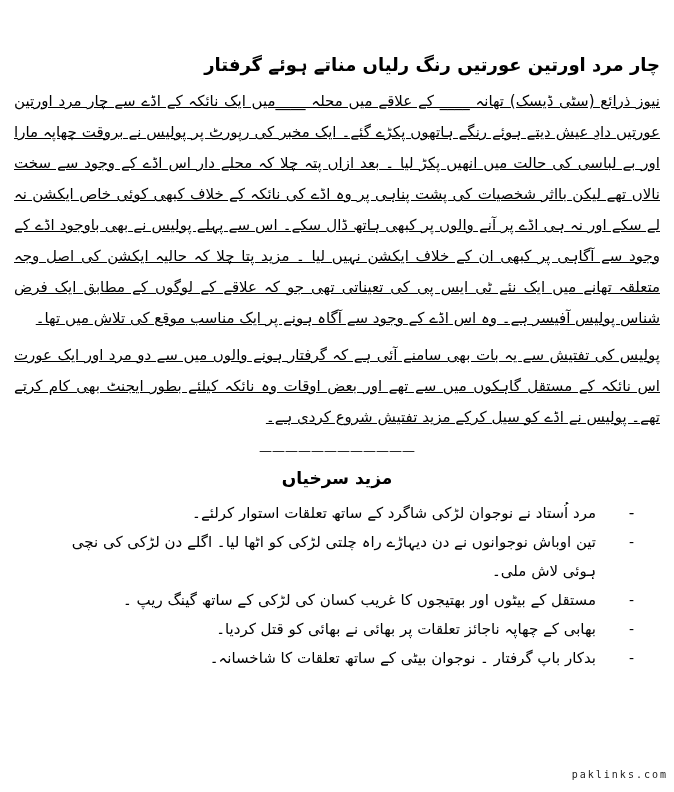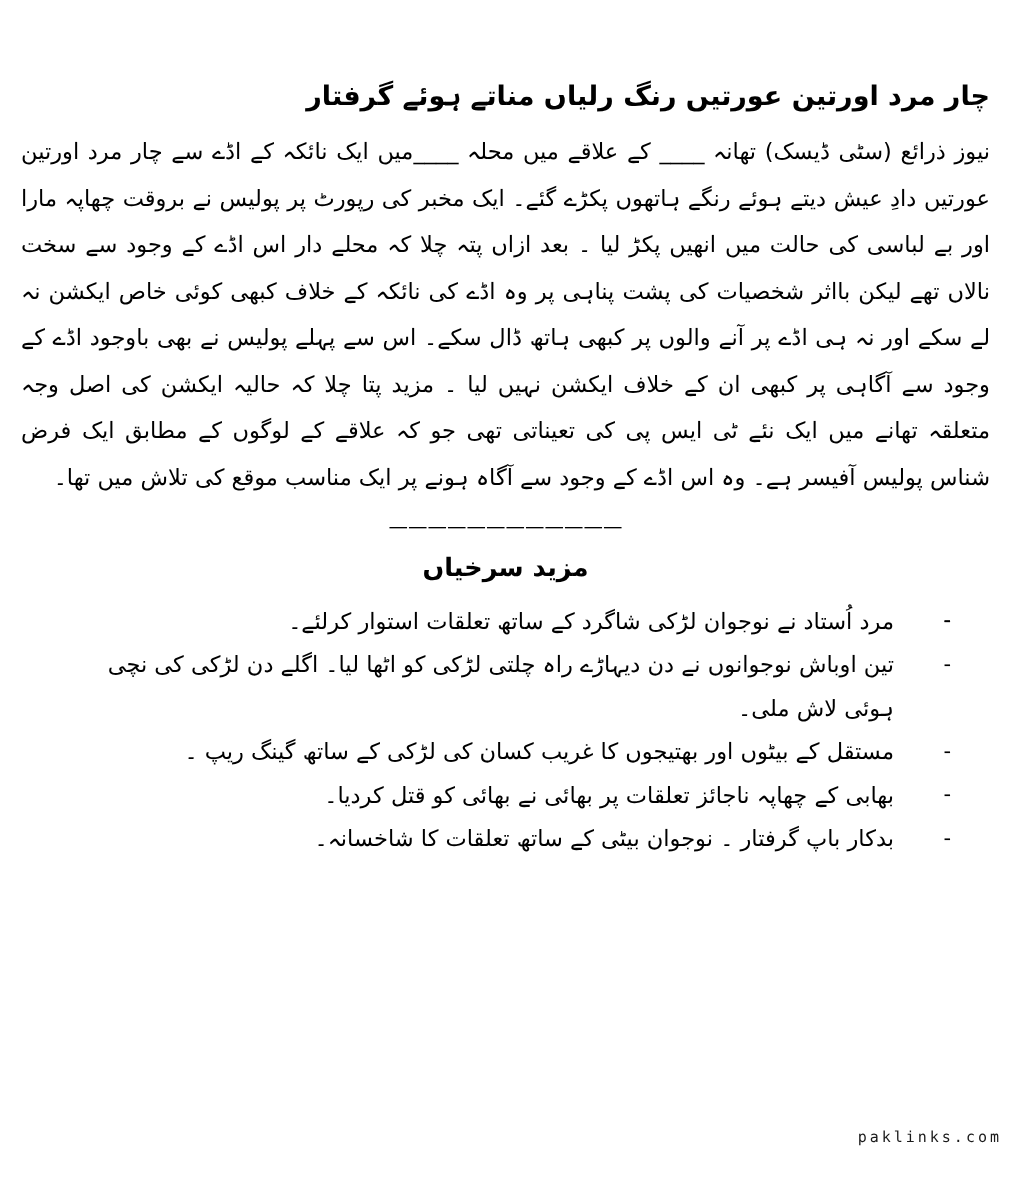--- a/index.html
+++ b/index.html
@@ -25,20 +25,21 @@
     font-size: 18px;
     line-height: 30px;
   }
   .body-paragraph {
     direction: rtl;
     unicode-bidi: embed;
     text-align: justify;
     font-size: 15px;
     line-height: 31px;
     margin: 6px 0 0 0;
+    text-decoration: underline;
   }
   .separator-line {
     text-align: center;
     font-size: 13px;
     letter-spacing: 0px;
     line-height: 20px;
     margin: 8px 0 0 0;
     white-space: nowrap;
   }
   .headlines-heading {
@@ -65,37 +66,38 @@
   .headline-dash {
     position: absolute;
     right: 26px;
     top: 0;
     font-size: 14px;
     line-height: 29px;
   }
   .watermark {
     position: absolute;
     right: 6px;
-    bottom: 20px;
+    bottom: 4px;
     font-family: "DejaVu Sans Mono", monospace;
     font-size: 10px;
     letter-spacing: 2px;
     color: #1a1a1a;
   }
 </style>
 </head>
 <body>
 
 <div class="page">
   <div class="content">
 
     <div class="article-title">چار مرد اورتین عورتیں رنگ رلیاں مناتے ہوئے گرفتار</div>
 
     <div class="body-paragraph">نیوز ذرائع (سٹی ڈیسک)  تھانہ ____ کے علاقے میں محلہ ____میں ایک نائکہ کے اڈے سے چار مرد  اورتین عورتیں  دادِ عیش دیتے ہوئے رنگے ہاتھوں پکڑے گئے۔  ایک مخبر کی رپورٹ پر پولیس نے بروقت چھاپہ مارا اور بے لباسی کی حالت میں انھیں پکڑ لیا ۔ بعد ازاں پتہ چلا کہ محلے دار اس اڈے کے وجود سے سخت نالاں تھے لیکن بااثر شخصیات کی پشت پناہی پر وہ اڈے کی نائکہ کے خلاف کبھی کوئی خاص ایکشن نہ لے سکے اور نہ ہی اڈے پر آنے والوں پر کبھی ہاتھ ڈال سکے۔ اس سے پہلے پولیس نے بھی باوجود اڈے کے وجود سے آگاہی پر کبھی ان کے خلاف ایکشن نہیں لیا ۔ مزید پتا چلا کہ حالیہ ایکشن کی اصل وجہ متعلقہ تھانے میں ایک نئے ٹی ایس پی کی تعیناتی تھی جو کہ علاقے کے لوگوں کے مطابق ایک فرض شناس پولیس آفیسر ہے۔ وہ اس اڈے کے وجود سے آگاہ ہونے پر ایک مناسب موقع کی تلاش میں تھا۔</div>
 
+    <div class="body-paragraph">پولیس کی تفتیش سے یہ بات بھی سامنے آئی ہے کہ گرفتار ہونے والوں میں سے دو مرد اور ایک عورت اس نائکہ کے مستقل گاہکوں میں سے تھے اور بعض اوقات وہ نائکہ کیلئے بطور ایجنٹ بھی کام کرتے تھے۔ پولیس نے اڈے کو سیل کرکے مزید تفتیش شروع کردی ہے۔</div>
 
     <div class="separator-line">————————————</div>
 
     <div class="headlines-heading">مزید سرخیاں</div>
 
     <div class="headline-list">
 
       <div class="headline-item">
         <span class="headline-dash">-</span>
       </div>

